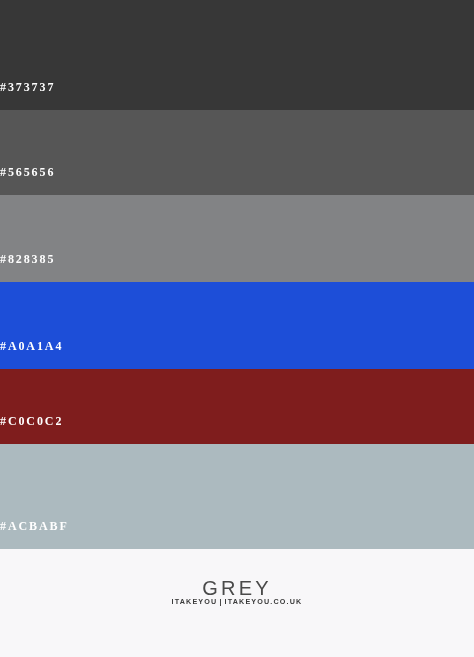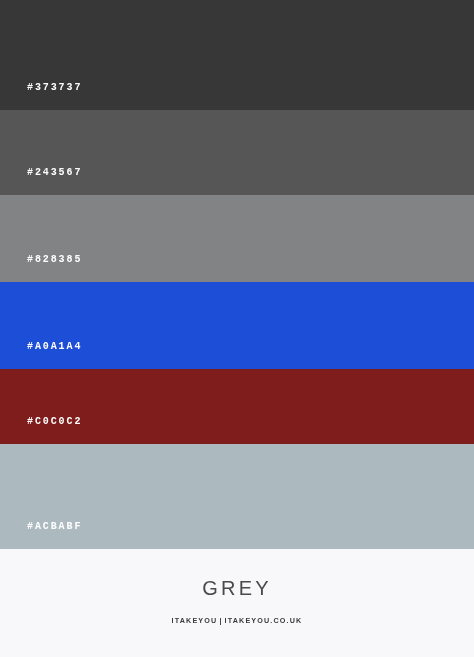--- a/index.html
+++ b/index.html
@@ -25,26 +25,25 @@
   }
   .swatch {
     position: relative;
     width: 100%;
     box-sizing: border-box;
     display: flex;
     align-items: flex-end;
     justify-content: flex-start;
   }
   .swatch-label {
-    font-family: Liberation Mono, monospace;
-    font-size: 10px;
+    font-family: Liberation Serif, serif;
+    font-size: 12px;
     font-weight: bold;
     color: #ffffff;
     letter-spacing: 1.9px;
-    margin-left: 27px;
     margin-bottom: 17px;
     white-space: nowrap;
     line-height: 1;
   }
   .footer {
     position: absolute;
     left: 0;
     top: 549px;
     width: 474px;
     height: 124px;
@@ -59,21 +58,20 @@
   .footer-title {
     font-family: "Liberation Sans", sans-serif;
     font-size: 20px;
     font-weight: 300;
     color: #4a4a4a;
     letter-spacing: 3.2px;
     line-height: 1;
     white-space: nowrap;
   }
   .footer-credit {
-    margin-top: 19px;
     font-family: "Liberation Sans", sans-serif;
     font-size: 7.2px;
     font-weight: bold;
     color: #3b3b3b;
     letter-spacing: 1.15px;
     line-height: 1;
     white-space: nowrap;
   }
   .footer-credit .sep {
     padding: 0 2px;
@@ -84,21 +82,21 @@
 
 <div class="palette">
 
   <div class="swatches">
 
     <div class="swatch" style="background:#373737; height:111px;">
       <span class="swatch-label">#373737</span>
     </div>
 
     <div class="swatch" style="background:#565656; height:86px;">
-      <span class="swatch-label">#243567</span>
+      <span class="swatch-label">#565656</span>
     </div>
 
     <div class="swatch" style="background:#828385; height:88px;text-align:center;">
       <span class="swatch-label">#828385</span>
     </div>
 
     <div class="swatch" style="background:#1d4ed8; height:87px;">
       <span class="swatch-label">#A0A1A4</span>
     </div>
 

